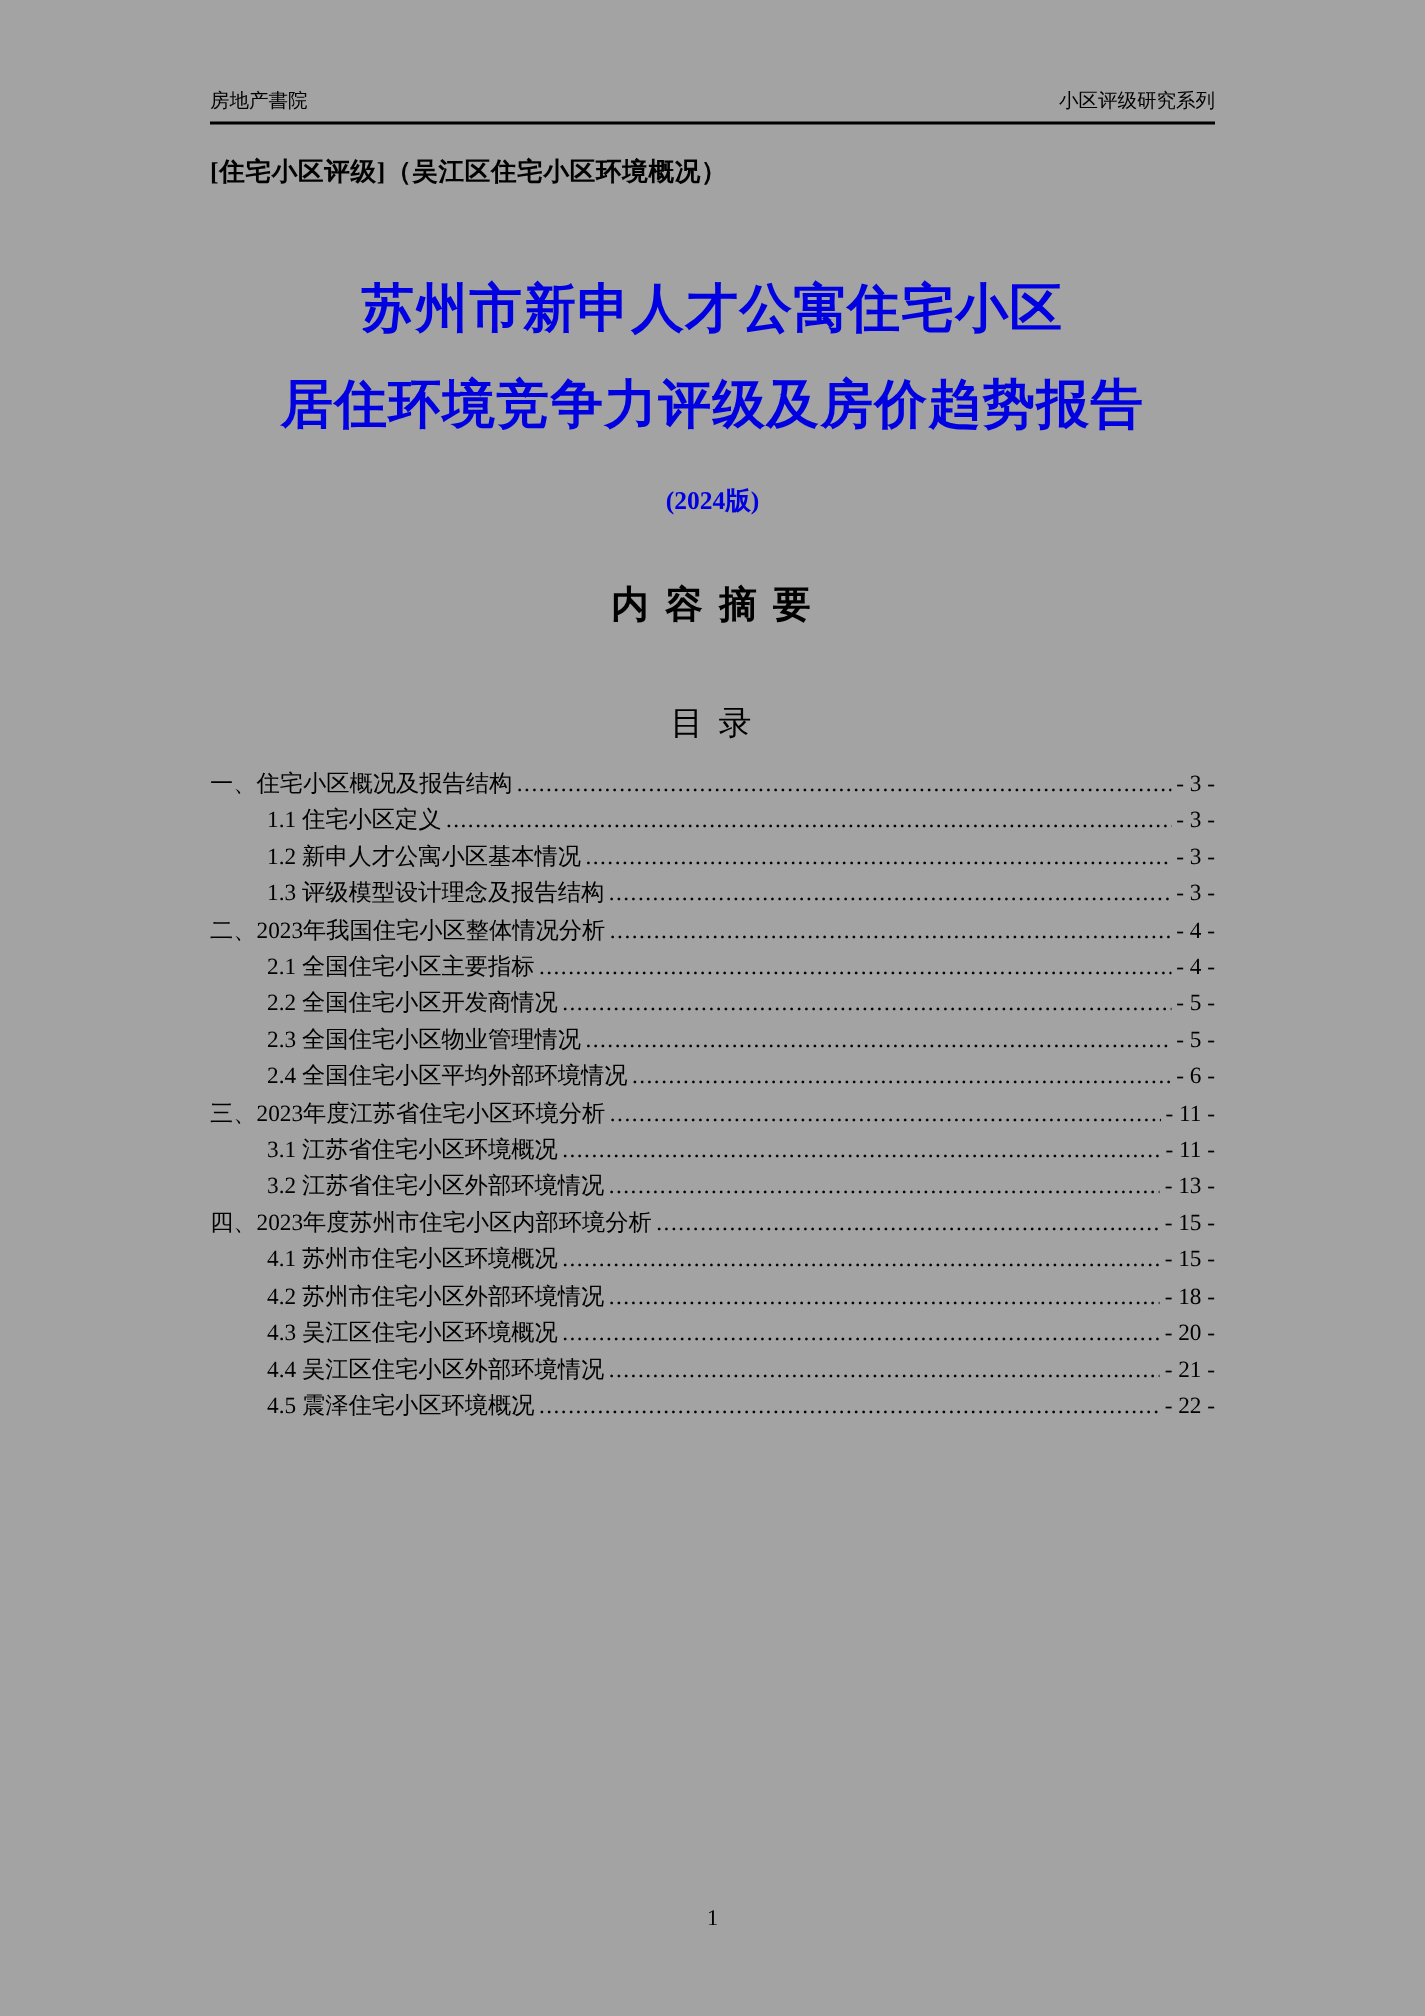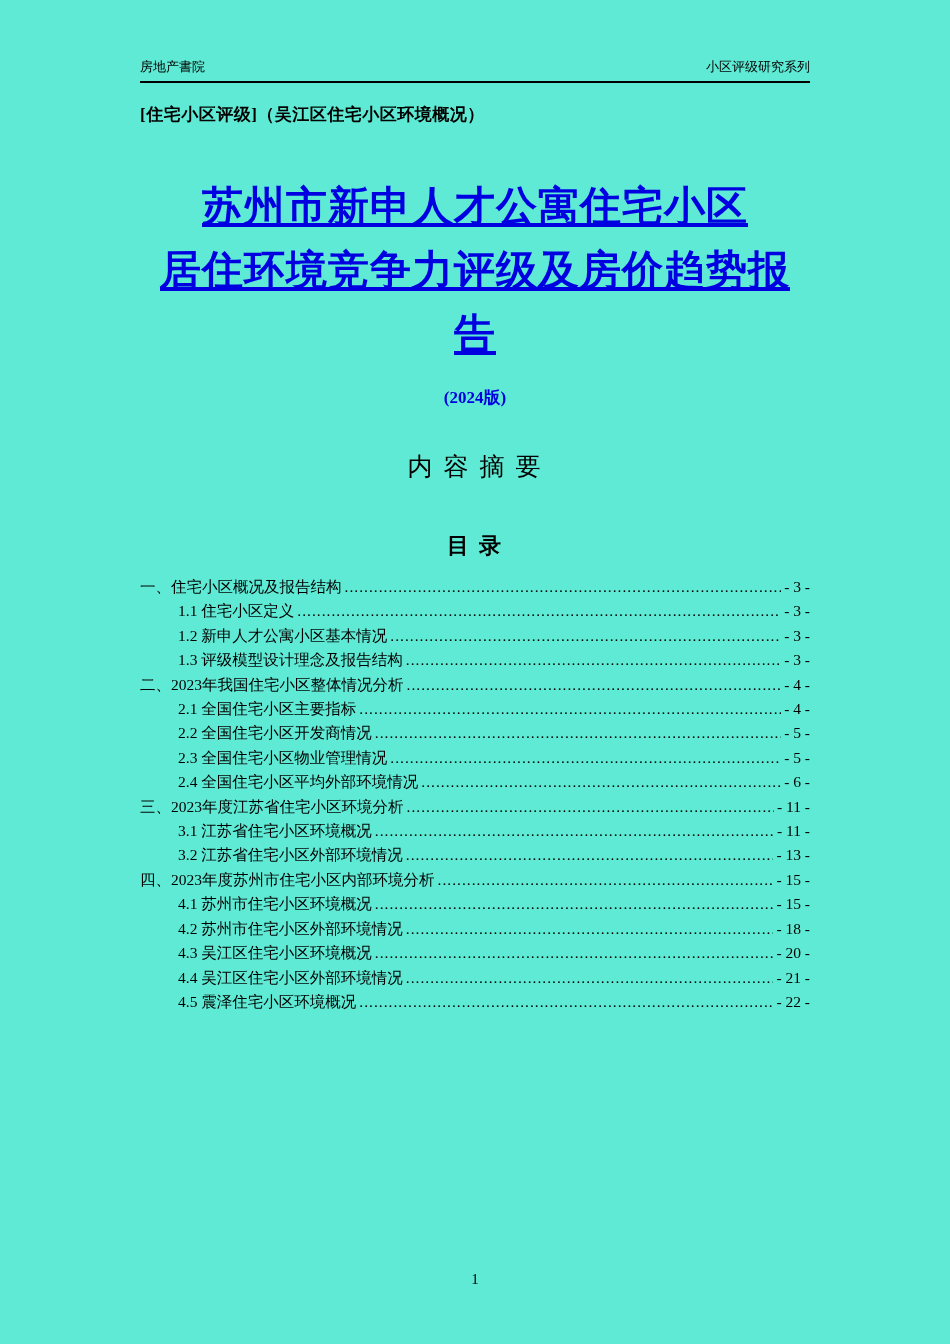--- a/index.html
+++ b/index.html
@@ -7,21 +7,21 @@
     padding: 0;
     background: #ffffff;
     font-family: "Liberation Serif", "DejaVu Serif", serif;
     color: #000000;
   }
   .page {
     position: relative;
     width: 950px;
     height: 1344px;
     margin: 0 auto;
-    background: #5eead4;
+    background: #a3a3a3;
     box-sizing: border-box;
     padding: 58px 140px 0 140px;
     overflow: hidden;
   }
   
   .doc-header {
     display: flex;
     justify-content: space-between;
     align-items: flex-end;
     font-size: 13px;
@@ -35,55 +35,54 @@
     font-weight: bold;
     letter-spacing: 0.5px;
   }
   
   .title-block {
     margin-top: 48px;
     text-align: center;
     color: var(--title-blue, #0000e0);
   }
   .title-line {
-    font-size: 41px;
+    font-size: 35px;
     font-weight: bold;
     line-height: 64px;
     letter-spacing: 1px;
-    text-decoration: underline;
   }
   .title-edition {
     font-size: 17px;
     font-weight: bold;
     line-height: 52px;
     margin-top: 6px;
   }
   
   .abstract-heading {
     margin-top: 26px;
     text-align: center;
     font-size: 25px;
-    font-weight: normal;
+    font-weight: bold;
     font-family: "Liberation Sans", "DejaVu Sans", sans-serif;
     letter-spacing: 2px;
   }
   .abstract-paragraph {
     margin: 16px 0 0 0;
     font-size: 21px;
     line-height: 45px;
     text-align: justify;
     text-indent: 2em;
   }
   .seg-b { font-weight: bold; }
   
   .toc-heading {
     margin-top: 48px;
     text-align: center;
     font-size: 22px;
-    font-weight: bold;
+    font-weight: normal;
     font-family: "Liberation Sans", "DejaVu Sans", sans-serif;
     letter-spacing: 2px;
   }
   .toc-list {
     margin-top: 14px;
     font-size: 15.5px;
   }
   .toc-row {
     display: flex;
     align-items: baseline;

